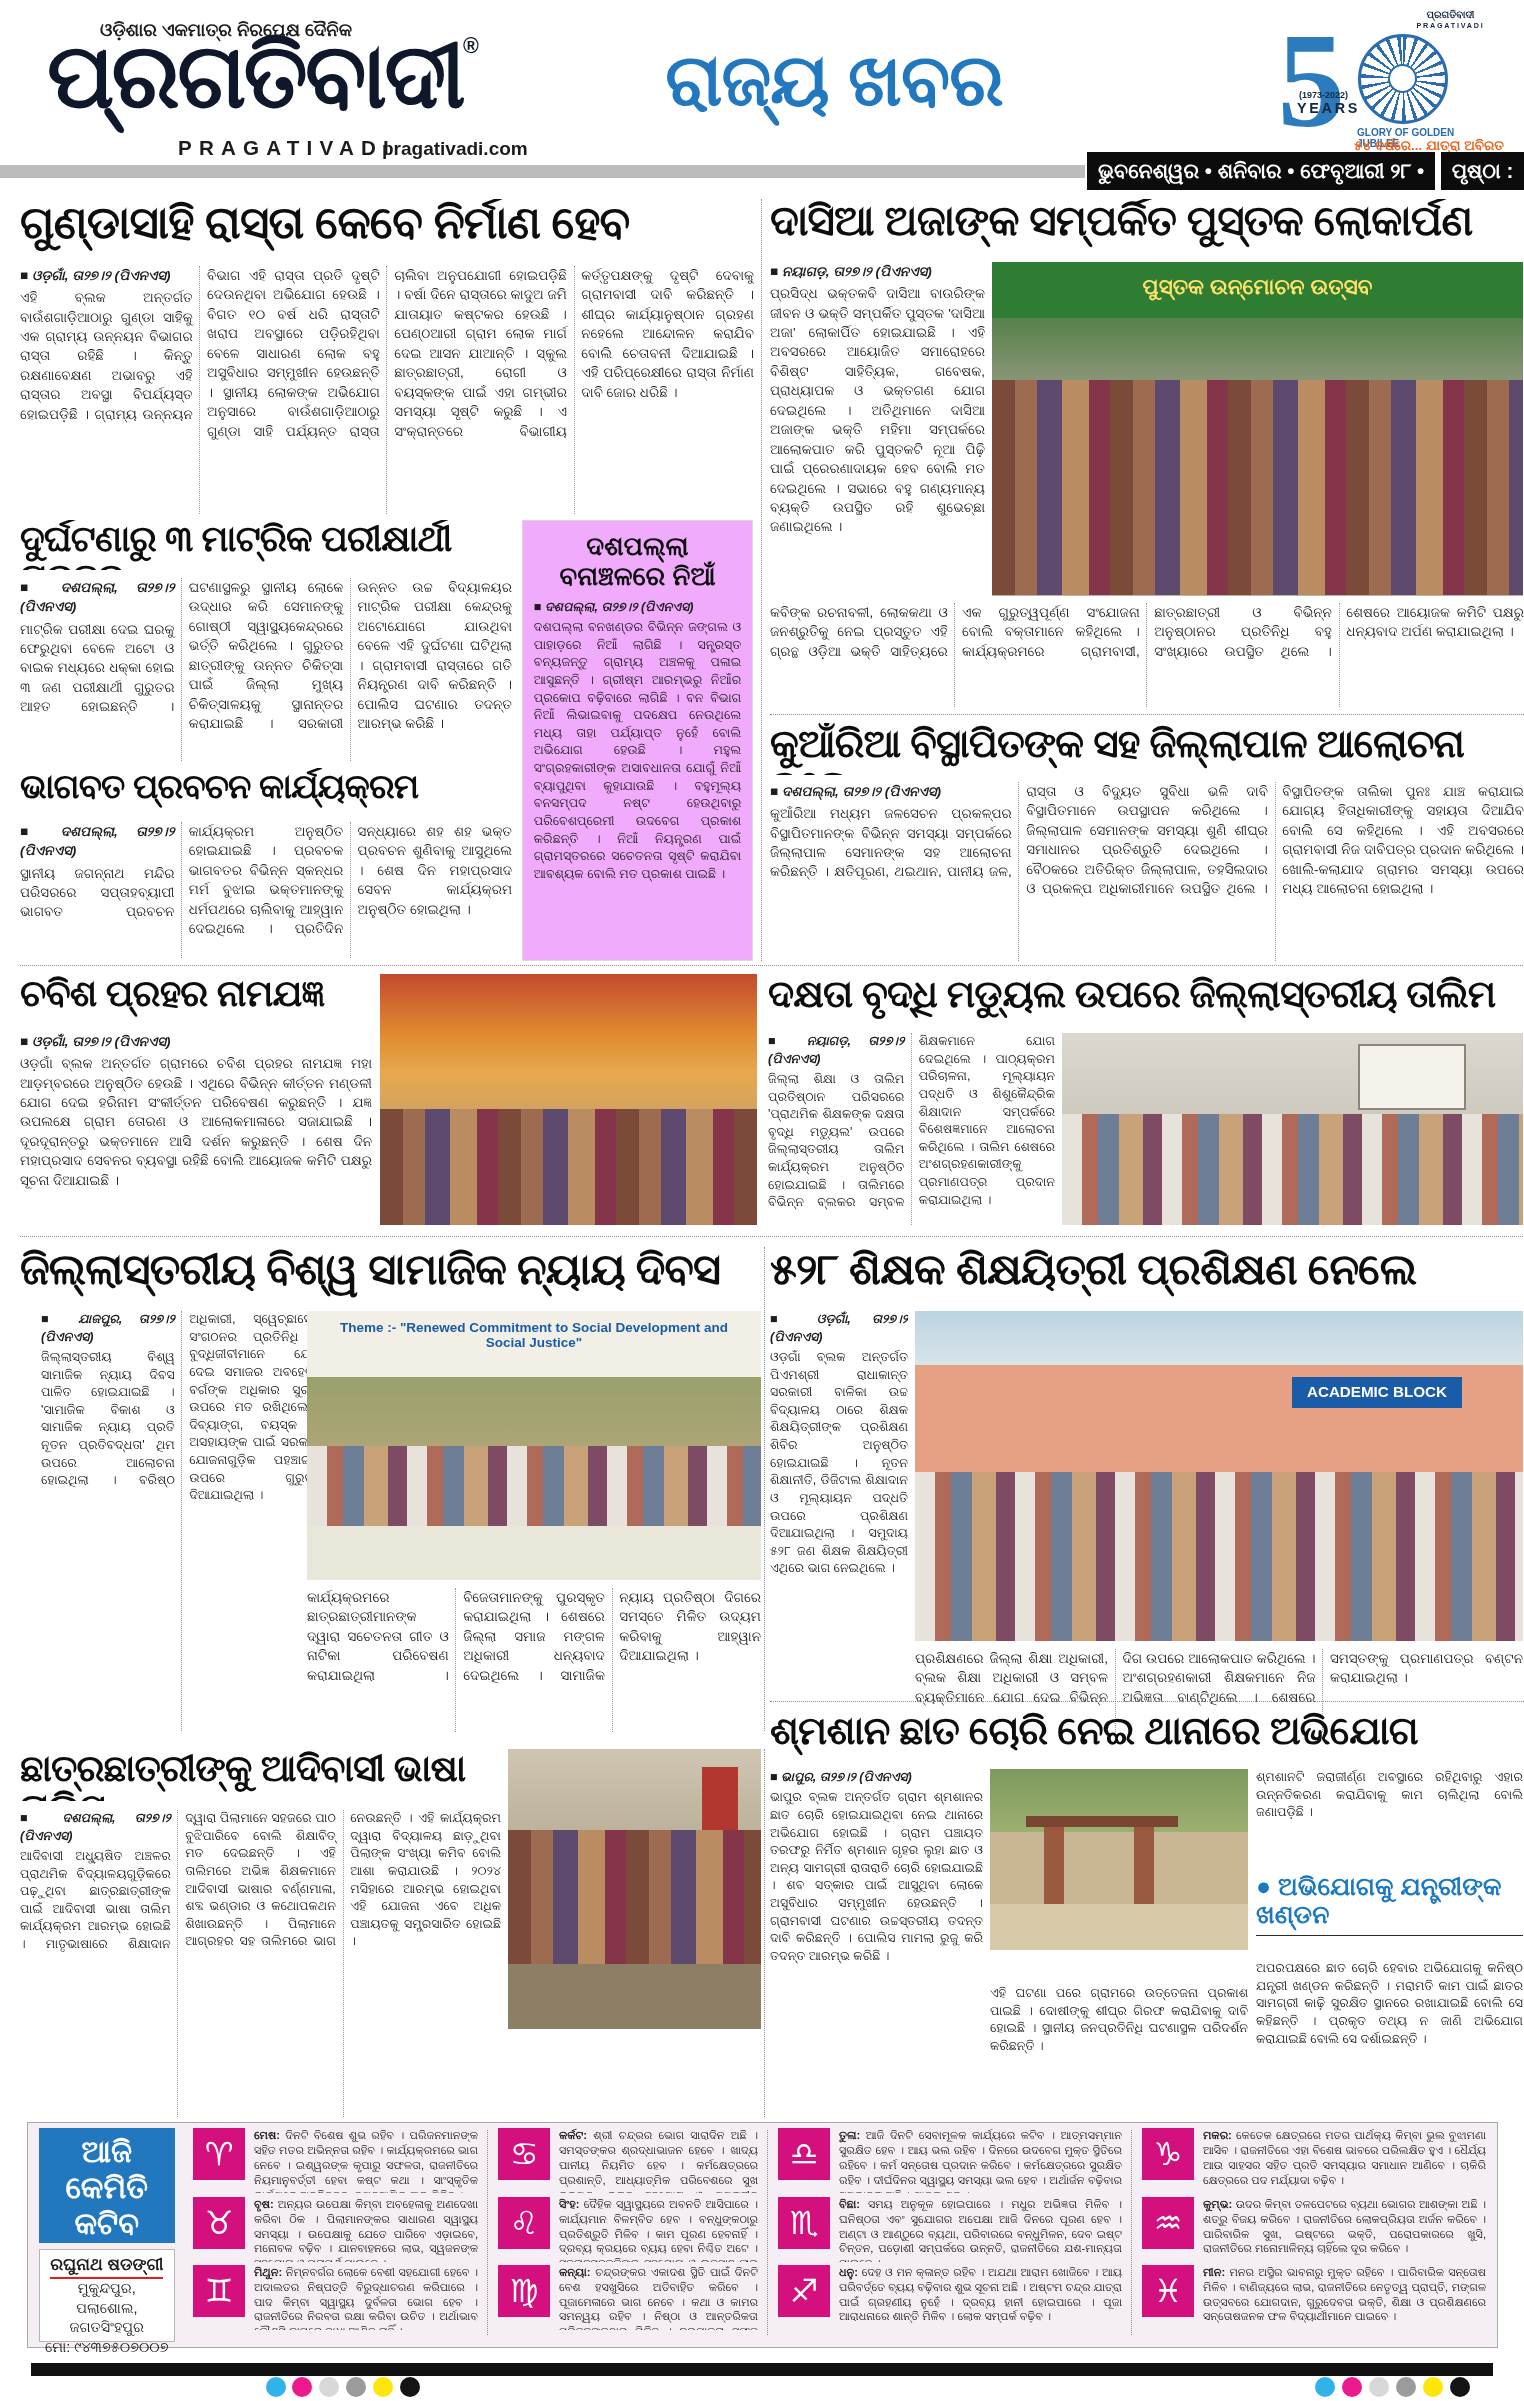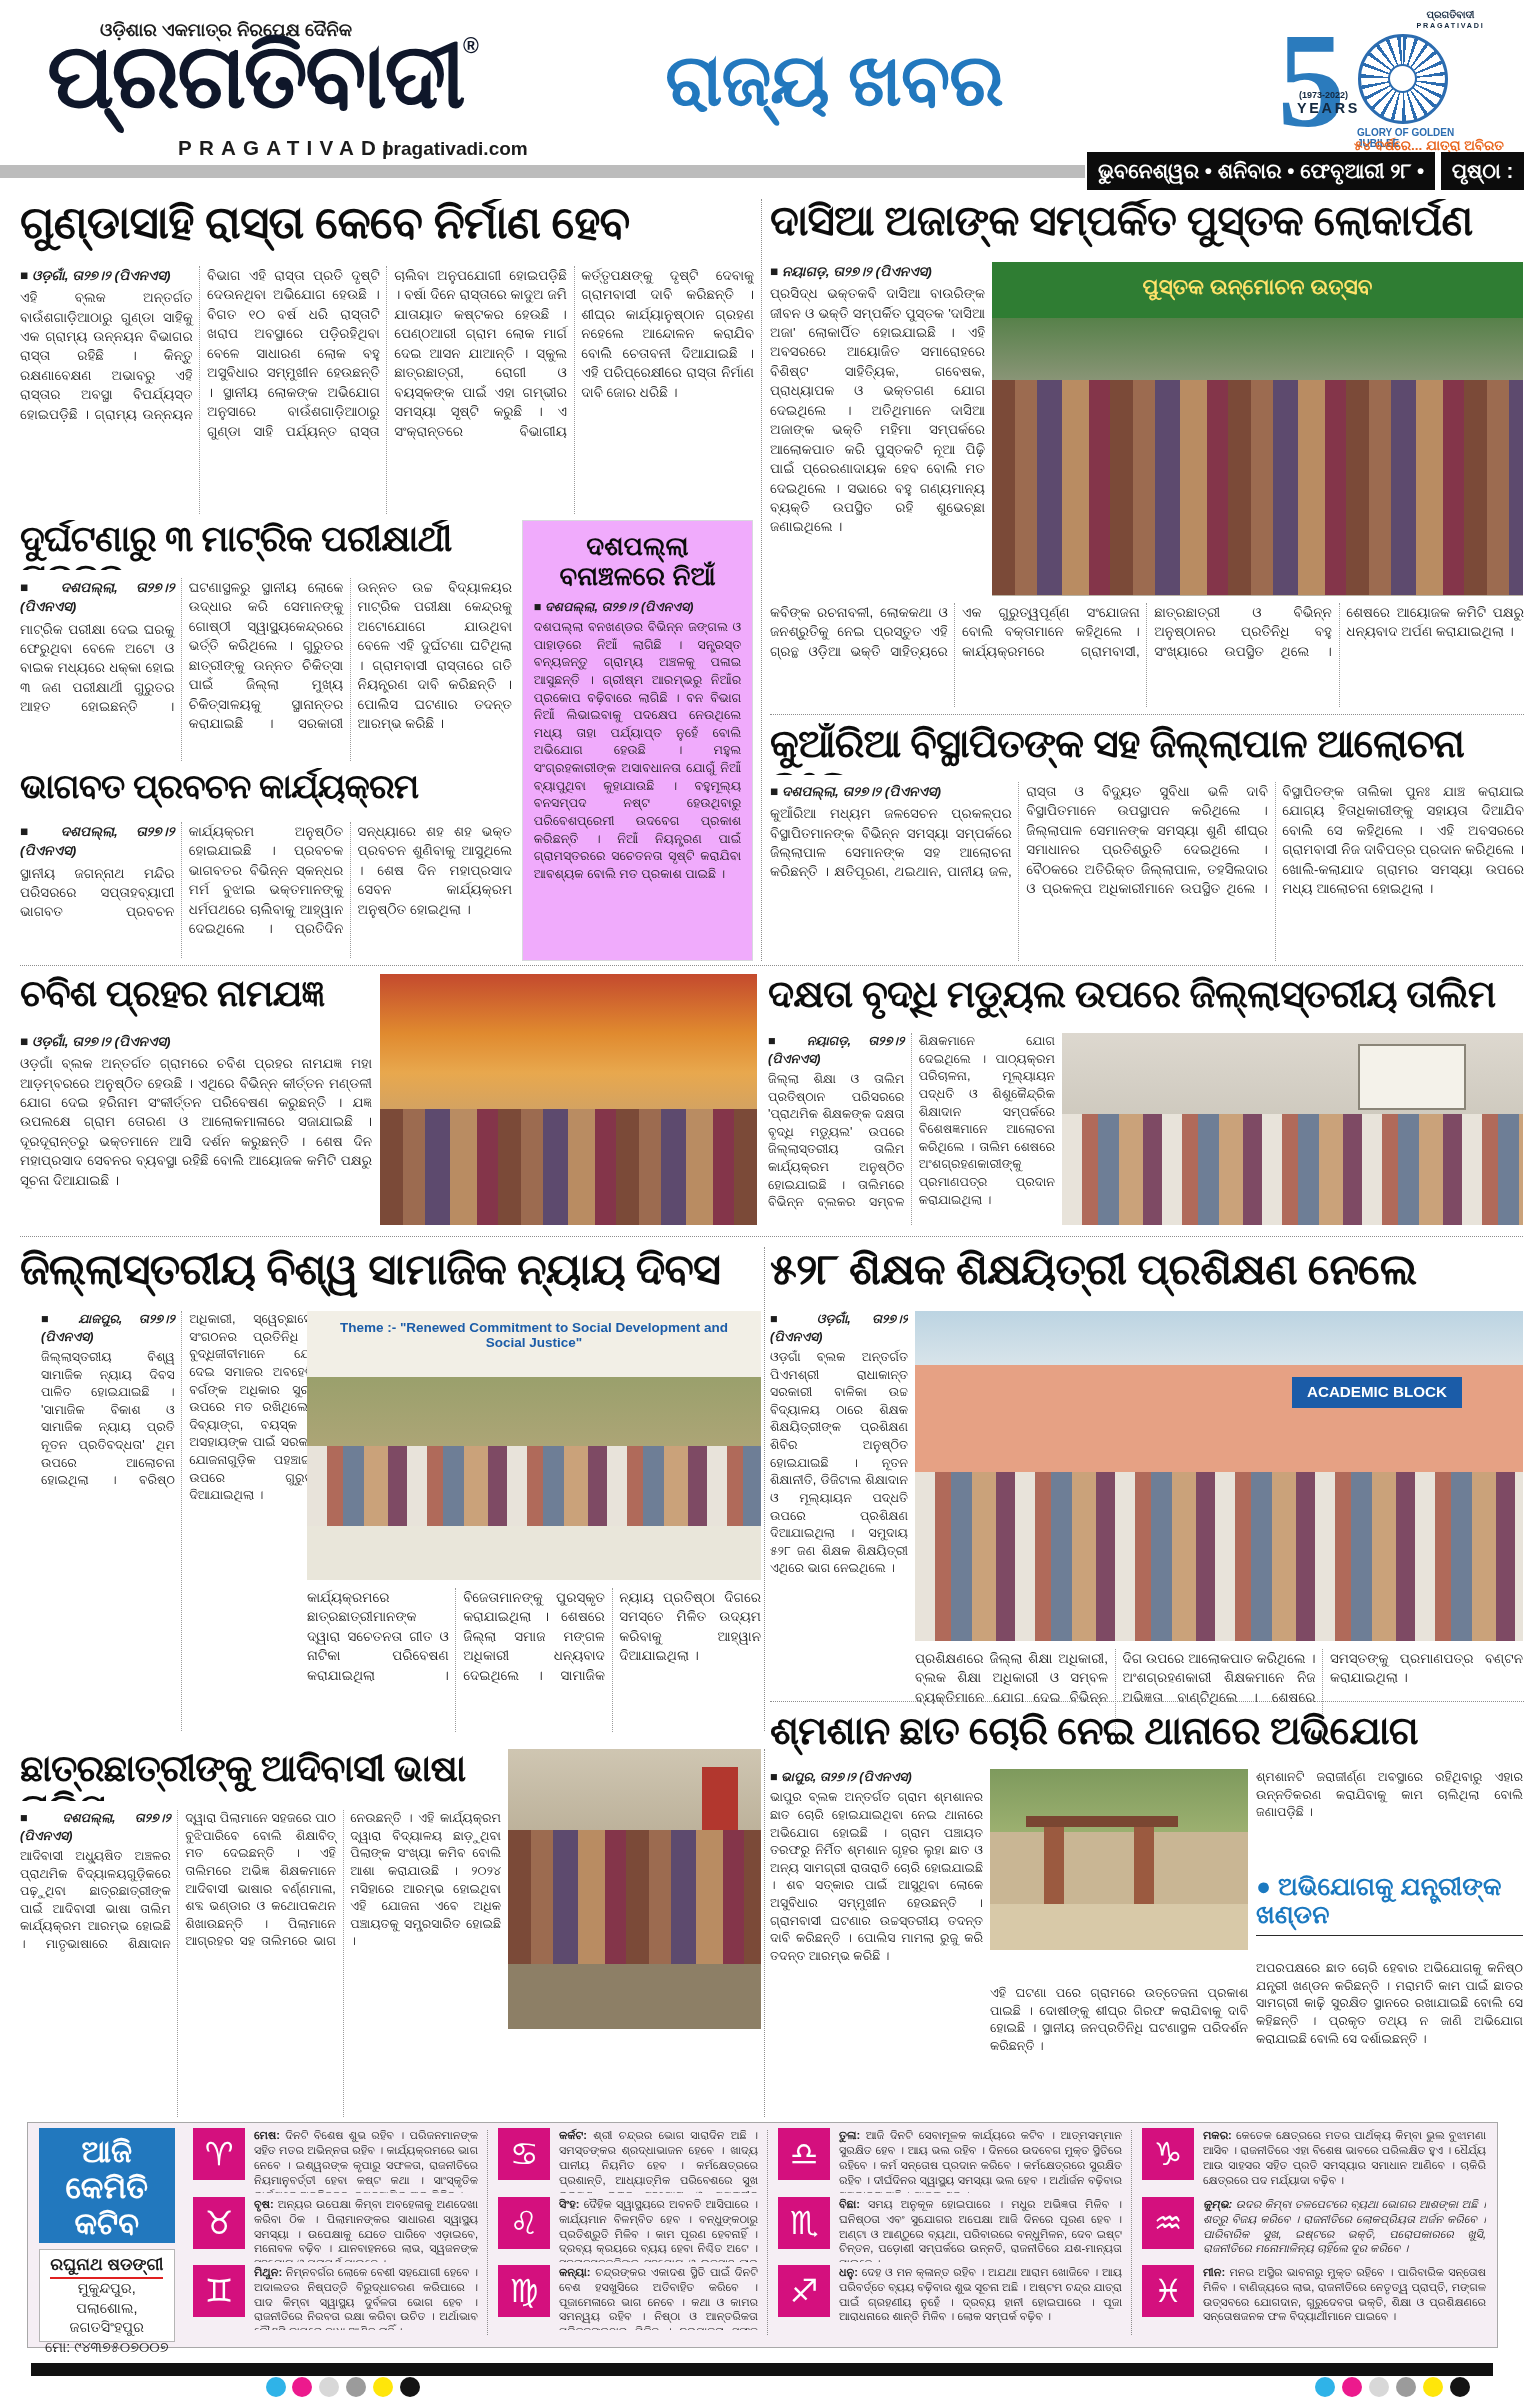--- a/index.html
+++ b/index.html
@@ -277,21 +277,21 @@
 
     <div class="abs vr-dot" style="left:1103px;top:7.2px;height:205px;"></div>
 
     <div class="zbox" style="left:1114px;top:5.4px;">
         <span>♑</span>
       </div>
     <div class="ztext" style="left:1175px;top:5.4px;width:283px;"><b>ମକର:</b> <span>କେତେକ କ୍ଷେତ୍ରରେ ମତର ପାର୍ଥକ୍ୟ କିମ୍ବା ଭୁଲ ବୁଝାମଣା ଆସିବ । ରାଜନୀତିରେ ଏହା ବିଶେଷ ଭାବରେ ପରିଲକ୍ଷିତ ହୁଏ । ଧୈର୍ଯ୍ୟ ଆଉ ସାହସର ସହିତ ପ୍ରତି ସମସ୍ୟାର ସମାଧାନ ଆଣିବେ । ଚାକିରି କ୍ଷେତ୍ରରେ ପଦ ମର୍ଯ୍ୟାଦା ବଢ଼ିବ ।</span></div>
     <div class="zbox" style="left:1114px;top:74px;">
         <span>♒</span>
       </div>
-    <div class="ztext" style="left:1175px;top:74px;width:283px;font-style:italic;"><b>କୁମ୍ଭ:</b> <span>ଉଦର କିମ୍ବା ତଳପେଟରେ ବ୍ୟଥା ଭୋଗର ଆଶଙ୍କା ଅଛି । ଶତ୍ରୁ ବିଜୟ କରିବେ । ରାଜନୀତିରେ ଲୋକପ୍ରିୟତା ଅର୍ଜନ କରିବେ । ପାରିବାରିକ ସୁଖ, ଇଷ୍ଟରେ ଭକ୍ତି, ପରୋପକାରରେ ଖୁସି, ରାଜନୀତିରେ ମନୋମାଳିନ୍ୟ ଚାହିଁଲେ ଦୂର କରିବେ ।</span></div>
+    <div class="ztext" style="left:1175px;top:74px;width:283px;"><b>କୁମ୍ଭ:</b> <span>ଉଦର କିମ୍ବା ତଳପେଟରେ ବ୍ୟଥା ଭୋଗର ଆଶଙ୍କା ଅଛି । ଶତ୍ରୁ ବିଜୟ କରିବେ । ରାଜନୀତିରେ ଲୋକପ୍ରିୟତା ଅର୍ଜନ କରିବେ । ପାରିବାରିକ ସୁଖ, ଇଷ୍ଟରେ ଭକ୍ତି, ପରୋପକାରରେ ଖୁସି, ରାଜନୀତିରେ ମନୋମାଳିନ୍ୟ ଚାହିଁଲେ ଦୂର କରିବେ ।</span></div>
     <div class="zbox" style="left:1114px;top:142px;">
         <span>♓</span>
       </div>
     <div class="ztext" style="left:1175px;top:142px;width:283px;"><b>ମୀନ:</b> <span>ମନର ଅସ୍ଥିର ଭାବନାରୁ ମୁକ୍ତ ରହିବେ । ପାରିବାରିକ ସନ୍ତୋଷ ମିଳିବ । ବାଣିଜ୍ୟରେ ଲାଭ, ରାଜନୀତିରେ ନେତୃତ୍ୱ ପ୍ରାପ୍ତି, ମଙ୍ଗଳ ଉତ୍ସବରେ ଯୋଗଦାନ, ଗୁରୁଦେବତା ଭକ୍ତି, ଶିକ୍ଷା ଓ ପ୍ରଶିକ୍ଷଣରେ ସନ୍ତୋଷଜନକ ଫଳ ବିଦ୍ୟାର୍ଥୀମାନେ ପାଇବେ ।</span></div>
   </div>
 
   <div class="abs" style="left:31px;top:2363px;width:1462px;height:12.6px;background:#111;"></div>
   <div class="dot" style="left:266px;top:2377px;background:#2fb3e8;"></div>
   <div class="dot" style="left:292px;top:2377px;background:#ec1a8d;"></div>
   <div class="dot" style="left:319px;top:2377px;background:#d8d8d8;"></div>

